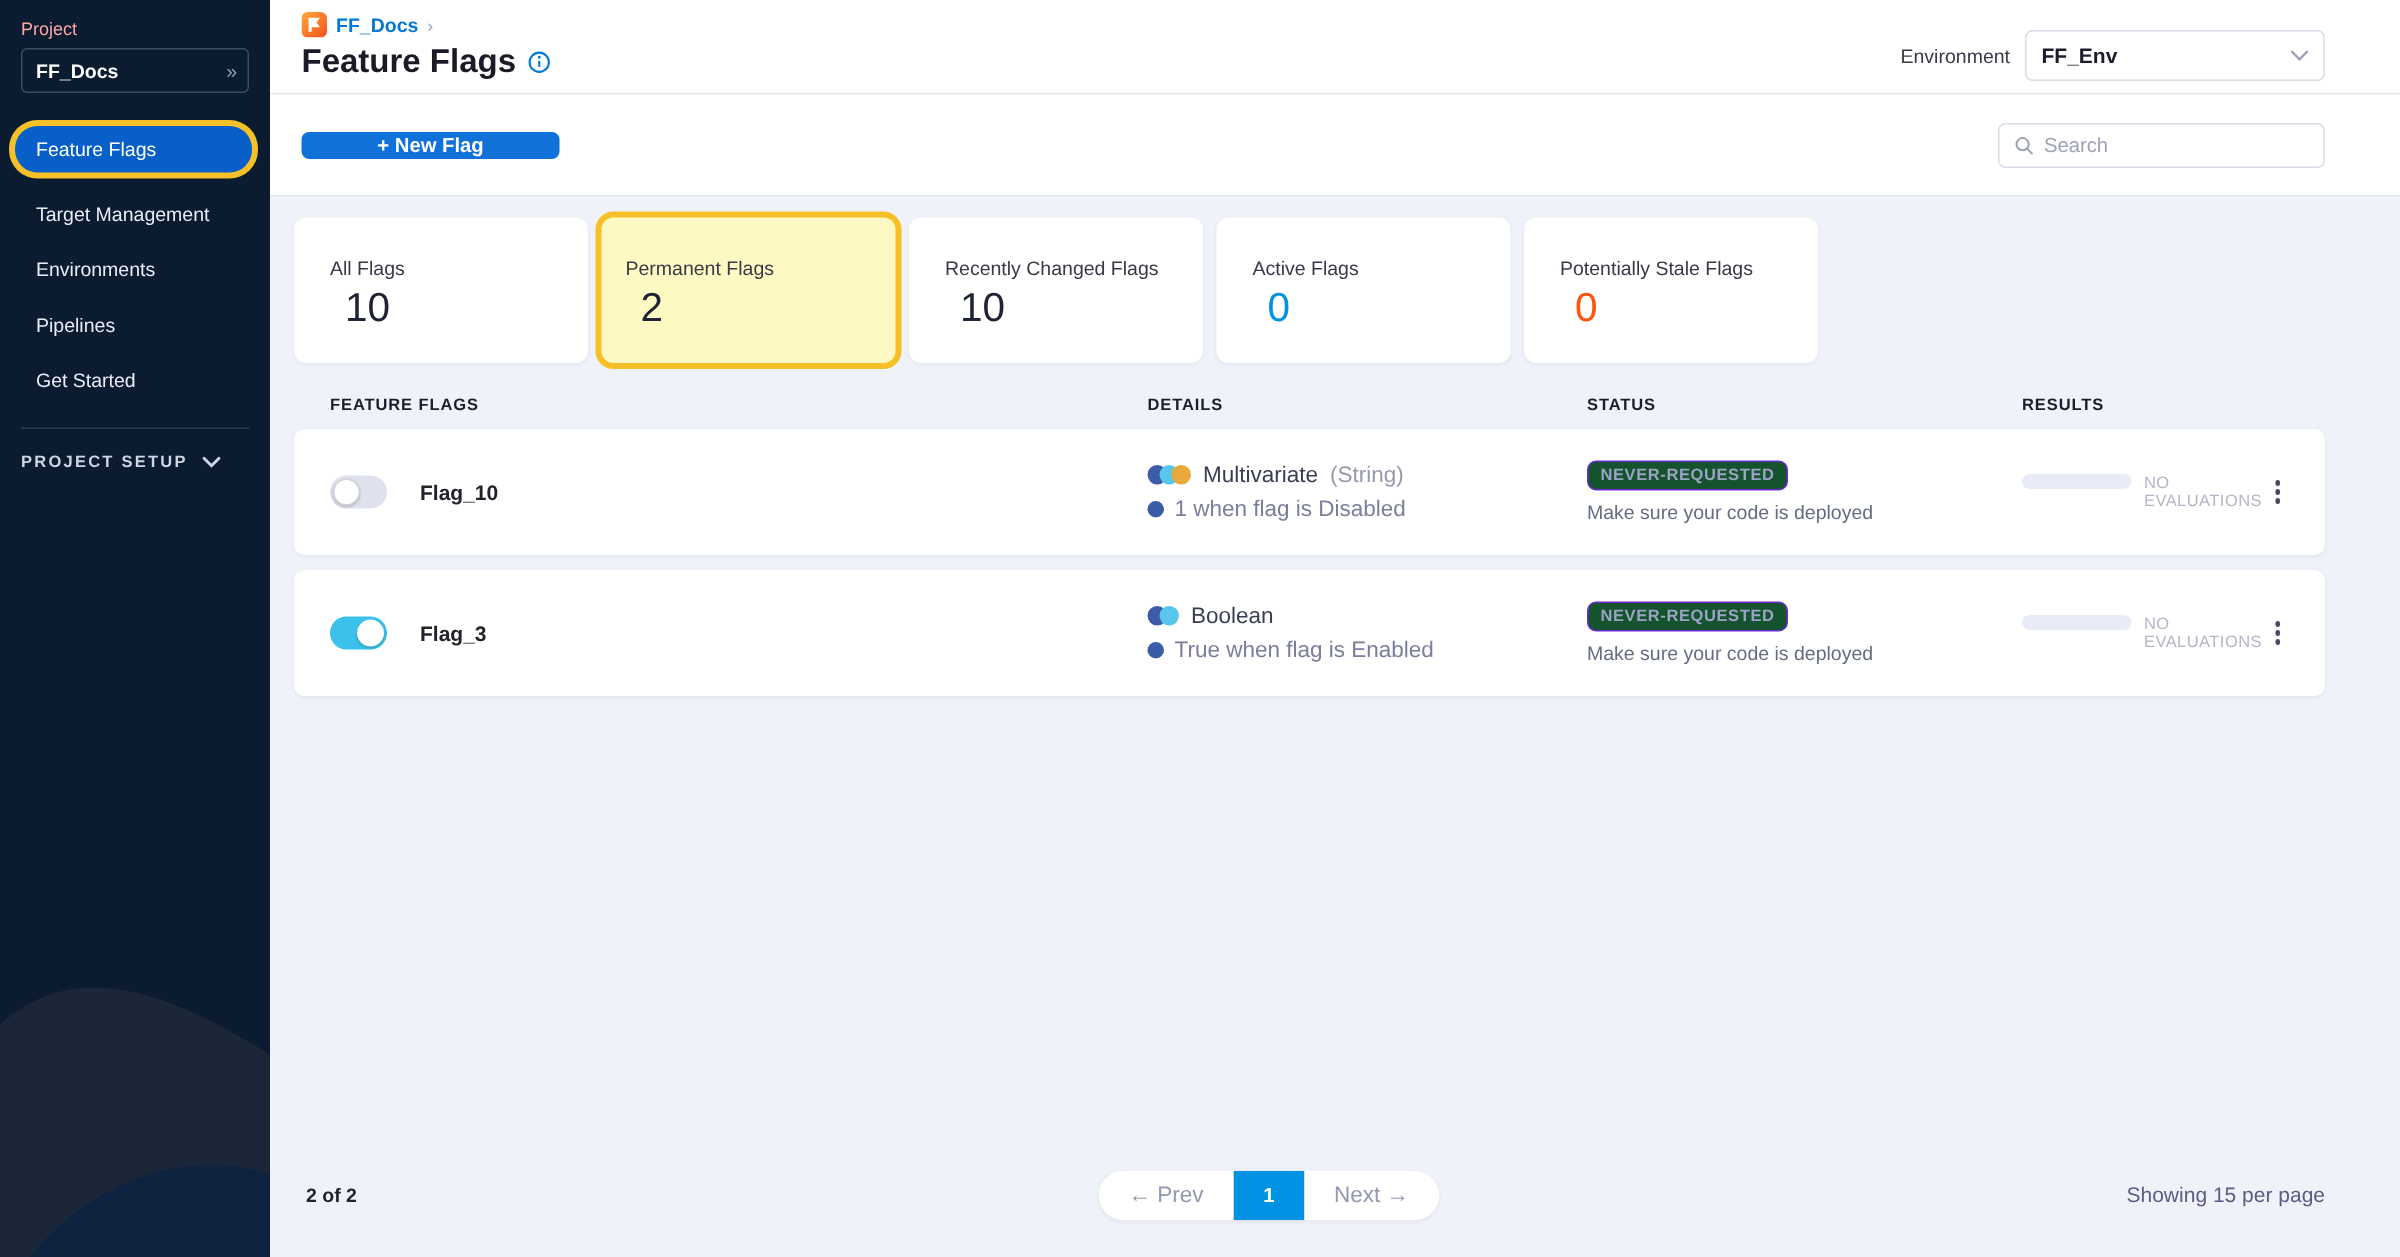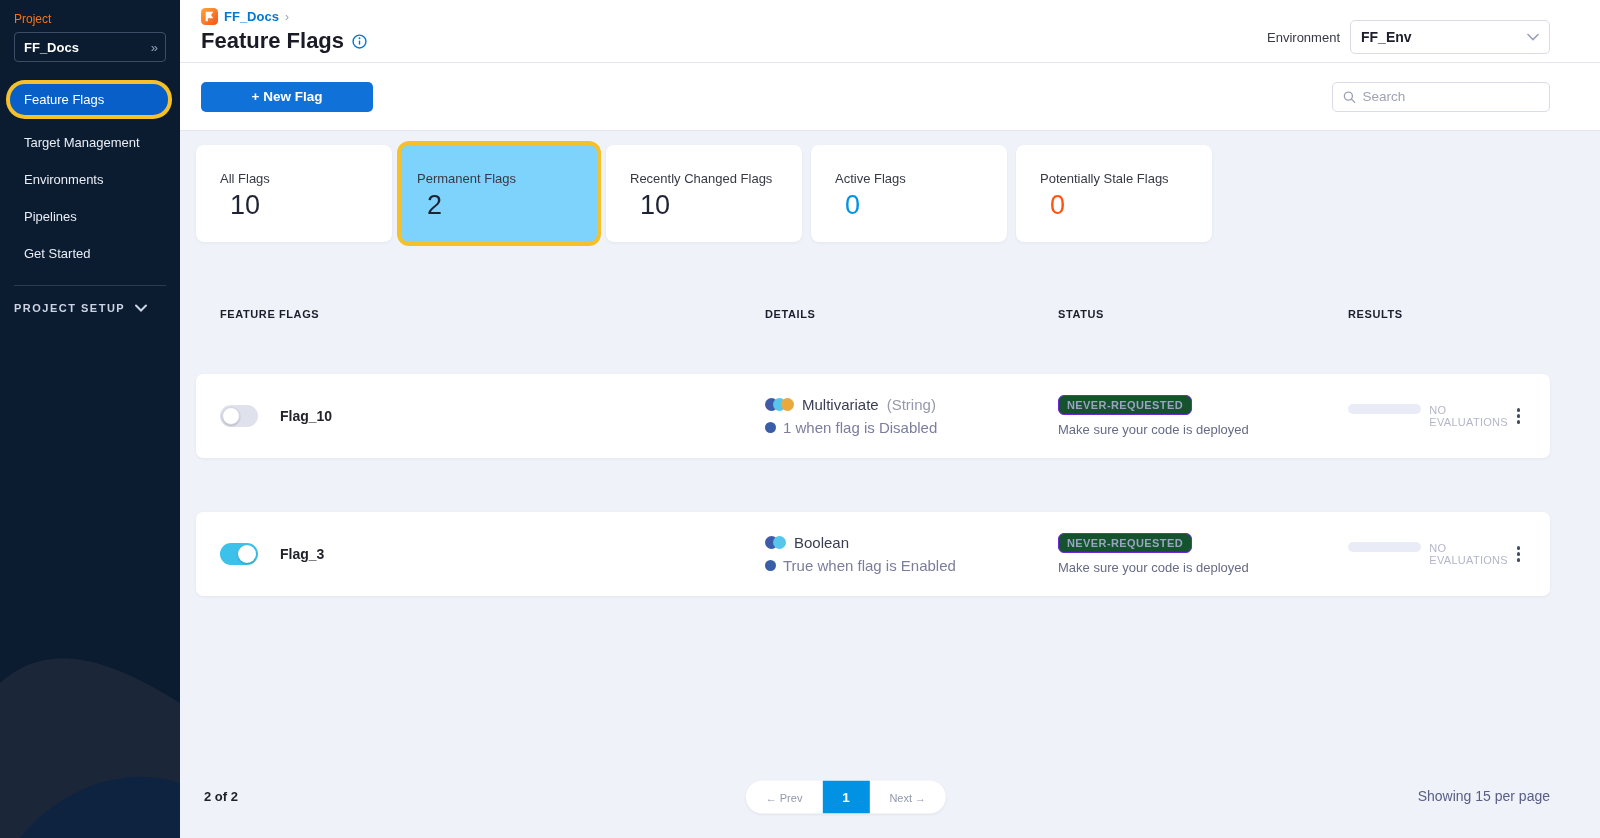--- a/index.html
+++ b/index.html
@@ -2,21 +2,21 @@
 <html><head>
 <meta charset="utf-8">
 <style>
   * { margin:0; padding:0; box-sizing:border-box; }
   html,body { width:1600px; height:838px; overflow:hidden; }
   body { font-family:"Liberation Sans","DejaVu Sans",sans-serif; background:#eff2f8; display:flex; }
 
   
   .sidebar { position:relative; width:180px; height:838px; background:#0b1b30; flex:0 0 180px; z-index:5; overflow:hidden; }
   .sidebar-inner { position:relative; z-index:2; padding:12px 0 0 0; }
-  .project-label { color:#f97316; font-size:12px; padding:0 14px; margin-bottom:6px; }
+  .project-label { color:#fca5a5; font-size:12px; padding:0 14px; margin-bottom:6px; }
   .project-box { margin:0 14px 22px 14px; border:1px solid #3f4c66; border-radius:4px; height:30px; display:flex; align-items:center; justify-content:space-between; padding:0 9px; cursor:pointer; }
   .project-box .pname { color:#ffffff; font-size:13px; font-weight:bold; }
   .project-box .dbl-chev { color:#93a1bd; font-size:13px; letter-spacing:-2px; }
   .nav-item { position:relative; color:#e9edf5; font-size:13px; padding:8px 14px; margin:6px 10px; border-radius:15px; cursor:pointer; white-space:nowrap; }
   .nav-item.active { background:#085fc8; color:#fff; box-shadow:0 0 0 4px #f6c029; margin:10px 12px 12px 10px; }
   .sidebar-divider { border-top:1px solid #2b3a54; margin:16px 14px 0 14px; }
   .section-row { display:flex; align-items:center; gap:10px; padding:16px 14px 0 14px; cursor:pointer; }
   .section-label { color:#cdd4e4; font-size:11px; font-weight:bold; letter-spacing:1.5px; }
   .section-chev { color:#cdd4e4; }
   .sidebar-waves { position:absolute; bottom:0; left:0; z-index:1; }
@@ -29,31 +29,31 @@
   .crumb-link { color:#0278d5; font-size:13px; font-weight:bold; cursor:pointer; }
   .crumb-sep { color:#9aa0b8; font-size:12px; }
   .page-title-row { display:flex; align-items:center; gap:8px; margin-top:3px; }
   .page-title { color:#1b1b28; font-size:22px; font-weight:bold; }
   .env-row { display:flex; align-items:center; gap:10px; margin-top:12px; }
   .env-label { color:#383946; font-size:13px; }
   .env-select { width:200px; height:34px; background:#fff; border:1px solid #d9dbe7; border-radius:5px; display:flex; align-items:center; justify-content:space-between; padding:0 10px; cursor:pointer; }
   .env-value { color:#1c1e2d; font-size:14px; font-weight:bold; }
 
   .toolbar { background:#fff; border-bottom:1px solid #e4e6ee; height:68px; display:flex; align-items:center; justify-content:space-between; padding:0 50px 0 21px; }
-  .new-flag-btn { background:#1071d8; color:#fff; border:none; border-radius:5px; width:172px; height:30px; font-size:13.5px; font-weight:bold; cursor:pointer; font-family:inherit; }
+  .new-flag-btn { background:#1071d8; color:#fff; border:none; border-radius:5px; width:172px; height:18px; font-size:13.5px; font-weight:bold; cursor:pointer; font-family:inherit; }
   .search-box { width:218px; height:30px; border:1px solid #d9dbe7; border-radius:5px; background:#fff; display:flex; align-items:center; gap:7px; padding:0 10px; }
   .search-box input { border:none; outline:none; font-size:13.5px; color:#3a3e53; width:100%; font-family:inherit; background:transparent; }
   .search-box input::placeholder { color:#9fa2b4; }
 
-  .content { flex:1; display:flex; flex-direction:column; padding:14px 50px 0 16px; min-height:0;gap:44px; }
+  .content { flex:1; display:flex; flex-direction:column; padding:14px 50px 0 16px; min-height:0; }
 
   
   .stats-row { display:flex; gap:9px; margin-bottom:16px; }
   .stat-card { width:196px; height:97px; background:#fff; border-radius:8px; box-shadow:0 1px 3px rgba(40,41,61,.06); padding:26px 0 0 24px; cursor:pointer; }
-  .stat-card.highlighted { background:#7dd3fc; box-shadow:0 0 0 4px #f6c029;padding-left:16px; }
+  .stat-card.highlighted { background:#fef9c3; box-shadow:0 0 0 4px #f6c029;padding-left:16px; }
   .stat-label { color:#383946; font-size:13px; margin-bottom:4px; }
   .stat-value { font-size:27px; font-weight:500; color:#1f2333;margin-left:10px; }
 
   
   .tbl-grid { display:grid; grid-template-columns:545px 293px 290px 160px 1fr; align-items:center; }
   .tbl-header { padding:6px 0 10px 24px; }
   .tbl-header span { color:#1c1e2d; font-size:11px; font-weight:bold; letter-spacing:.6px; }
   .flag-row { background:#fff; border-radius:7px; box-shadow:0 1px 3px rgba(40,41,61,.06); height:84px; margin-bottom:10px; padding-left:24px; cursor:pointer; }
   .flag-cell { display:flex; align-items:center; gap:22px; }
   .flag-name { color:#22222a; font-size:14px; font-weight:bold; }
@@ -84,21 +84,21 @@
   .eval-label { color:#b4b6c7; font-size:11px; letter-spacing:.3px; }
 
   .kebab-cell { display:flex; justify-content:flex-end; padding-right:26px; }
   .kebab { display:flex; flex-direction:column; gap:2.5px; cursor:pointer; padding:4px; }
   .kebab span { width:3.5px; height:3.5px; border-radius:50%; background:#434a63; }
 
   
   .list-footer { position:relative; margin-top:auto; height:70px; display:flex; align-items:center; justify-content:space-between; padding:0 0 14px 8px; }
   .count-text { color:#22222a; font-size:13px; font-weight:bold; }
   .pagination { position:absolute; left:48%; top:42%; transform:translate(-50%,-50%); background:#fff; border-radius:17px; height:33px; display:flex; align-items:center; overflow:hidden; box-shadow:0 1px 3px rgba(40,41,61,.08); }
-  .page-prev,.page-next { color:#9298ad; font-size:11px; padding:0 20px; cursor:pointer; }
+  .page-prev,.page-next { color:#9298ad; font-size:15px; padding:0 20px; cursor:pointer; }
   .page-current { background:#0292e3; color:#fff; width:47px; height:33px; display:flex; align-items:center; justify-content:center; font-size:13.5px; font-weight:bold; cursor:pointer; }
   .showing-text { color:#585e84; font-size:14px; }
 </style>
 </head>
 <body>
 
 <aside class="sidebar">
   <div class="sidebar-inner">
     <div class="project-label">Project</div>
     <div class="project-box">

